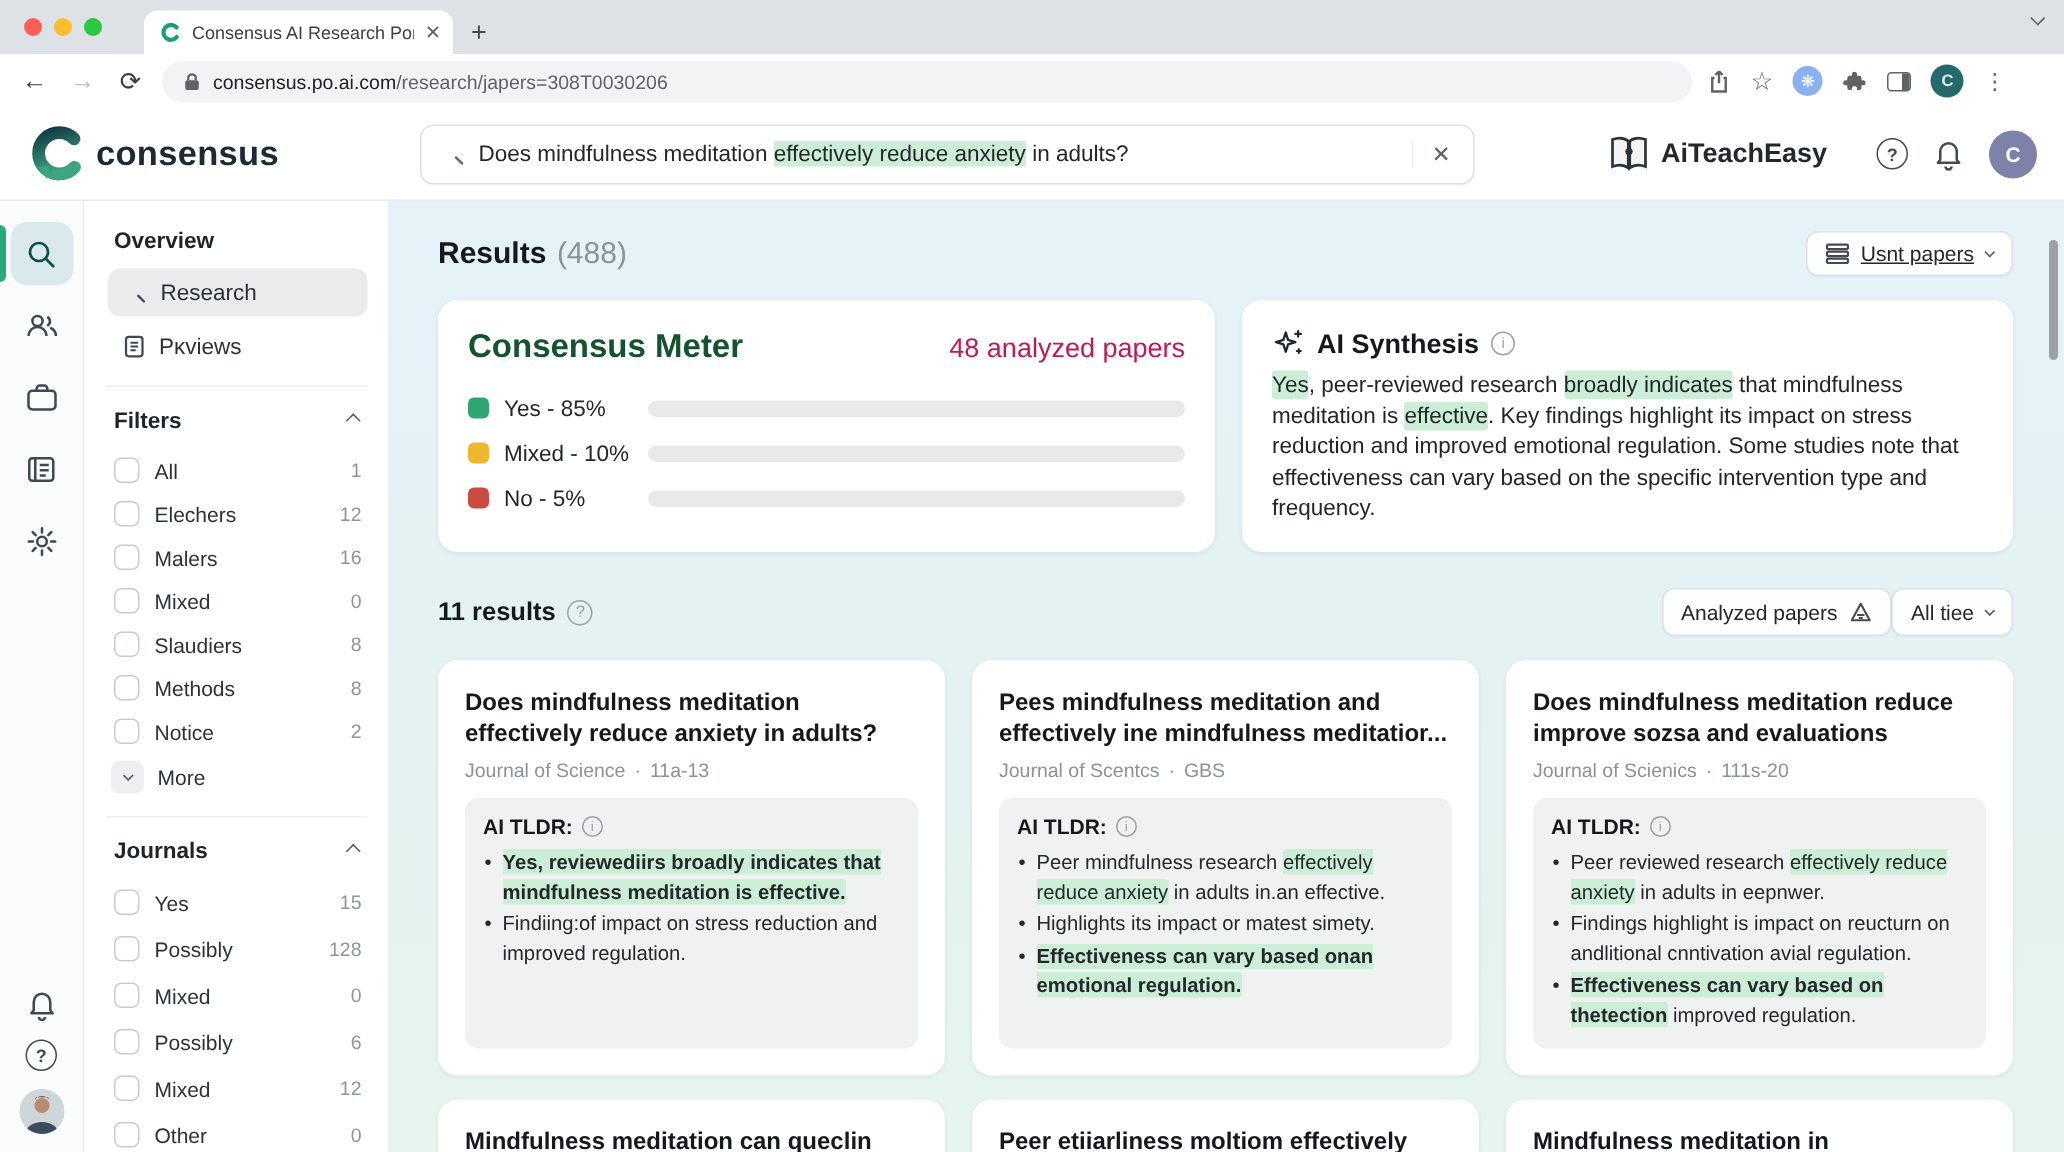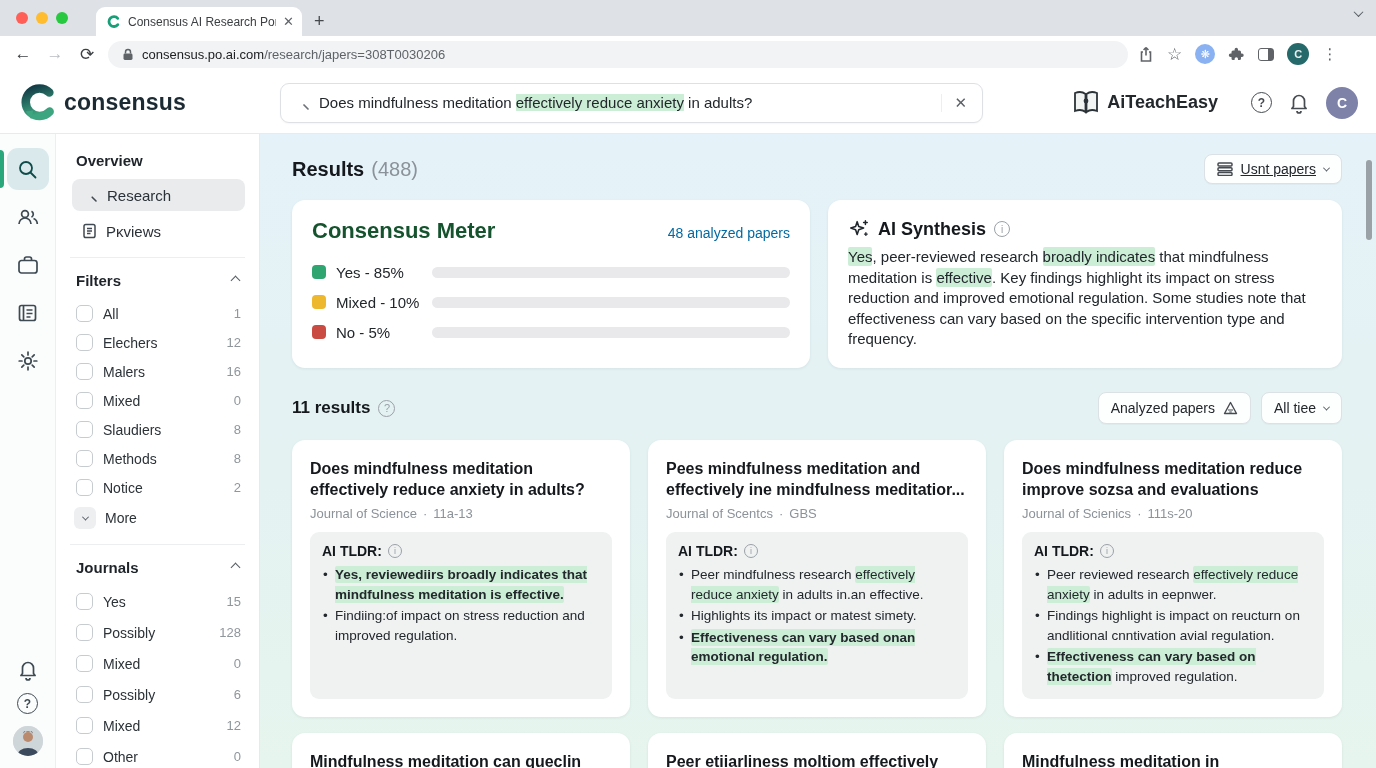--- a/index.html
+++ b/index.html
@@ -79,36 +79,36 @@
   .results-row { display:flex; align-items:center; margin-bottom:16px; }
   .results-title { font-size:20px; font-weight:700; color:#15191d; }
   .results-count { font-size:20px; color:#8b9299; font-weight:400; margin-left:7px; }
   .btn { background:#fdfefe; border:1px solid #dbe1e4; border-radius:8px; display:flex; align-items:center; gap:8px; font-size:14px; color:#22272c; padding:0 12px; height:30px; box-shadow:0 1px 1px rgba(0,0,0,.03); }
   .view-btn { margin-left:auto;text-decoration:underline; }
 
   .top-cards { display:grid; grid-template-columns:518px 1fr; gap:18px; }
   .card { background:#fff; border-radius:13px; box-shadow:0 1px 3px rgba(28,55,70,.08); padding:18px 20px; }
   .meter-head { display:flex; align-items:baseline; margin-bottom:16px; }
   .meter-title { font-size:22px; font-weight:700; color:#14532d;text-align:center; }
-  .meter-papers { margin-left:auto; font-size:14px; color:#0369a1; }
+  .meter-papers { margin-left:auto; font-size:18px; color:#be185d; }
   .meter-row { display:flex; align-items:center; height:24px; margin-bottom:6px; }
   .chip { width:14px; height:14px; border-radius:4px; flex:none; margin-right:10px; }
   .meter-label { font-size:15px; color:#22272c; width:96px; flex:none; }
   .track { flex:1; height:11px; background:#e9e9eb; border-radius:6px; overflow:hidden; }
   .fill { height:11px; border-radius:6px; }
 
   .synth-head { display:flex; align-items:center; gap:8px; margin-bottom:7px; }
   .synth-title { font-size:18px; font-weight:700; color:#15191d; }
   .info-ic { width:16px; height:16px; border:1.5px solid #9aa1a7; border-radius:50%; color:#9aa1a7; font-size:10px; display:inline-flex; align-items:center; justify-content:center; flex:none; font-style:normal; }
   .synth-text { font-size:15px; line-height:20.5px; color:#20262b; }
 
   .mid-row { display:flex; align-items:center; margin:24px 0 16px; }
   .mid-title { font-size:17px; font-weight:700; color:#15191d; margin-right:8px; }
   .help-ic { width:17px; height:17px; border:1.5px solid #9aa1a7; border-radius:50%; color:#9aa1a7; font-size:11px; display:inline-flex; align-items:center; justify-content:center; }
-  .mid-btns { margin-left:auto; display:flex; gap:10px; }
+  .mid-btns { margin-left:auto; display:flex; }
   .mid-btns .btn { height:32px; }
 
   .cards-grid { display:grid; grid-template-columns:repeat(3,1fr); gap:16px 18px; }
   .pcard { background:#fff; border-radius:13px; box-shadow:0 1px 3px rgba(28,55,70,.08); padding:18px; display:flex; flex-direction:column; min-height:264px; }
   .pcard-title { font-size:16px; font-weight:700; line-height:21px; color:#15191d; }
   .pcard-meta { font-size:13px; color:#8b9299; margin-top:6px; display:flex; align-items:center; gap:6px; }
   .tldr { background:#f0f2f2; border-radius:9px; padding:11px 12px; margin-top:11px; flex:1; }
   .tldr-head { display:flex; align-items:center; gap:6px; margin-bottom:6px; }
   .tldr-label { font-size:14px; font-weight:700; color:#15191d; }
   .tldr .info-ic { width:14px; height:14px; font-size:9px; }

